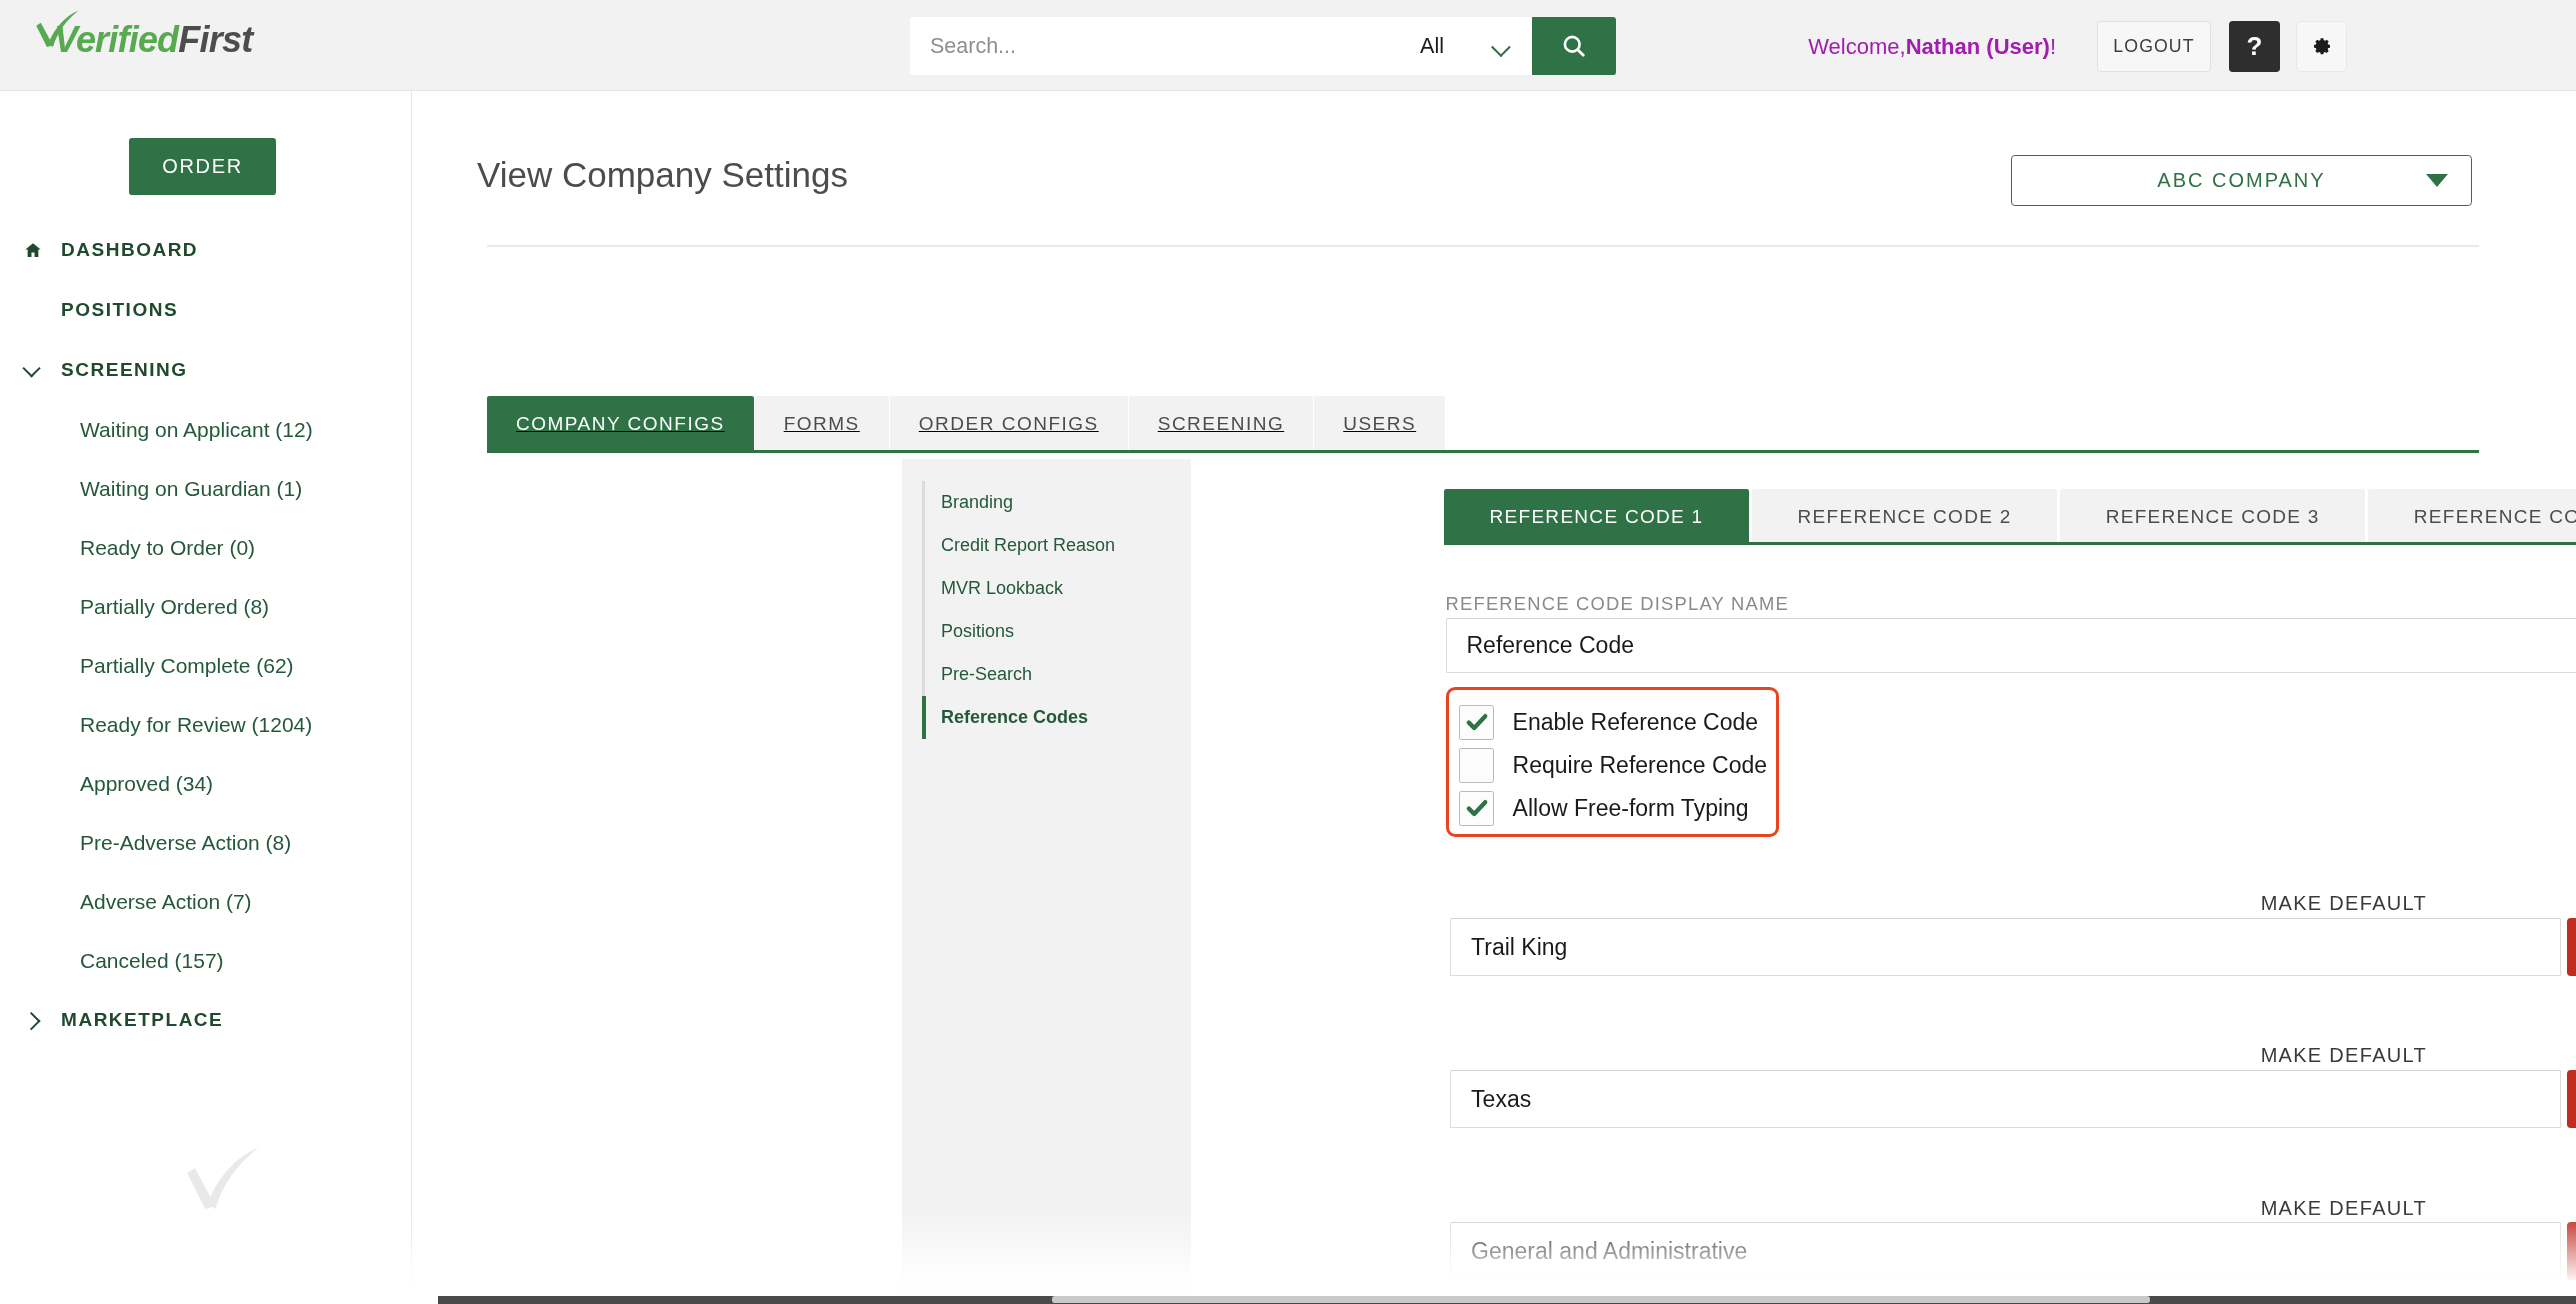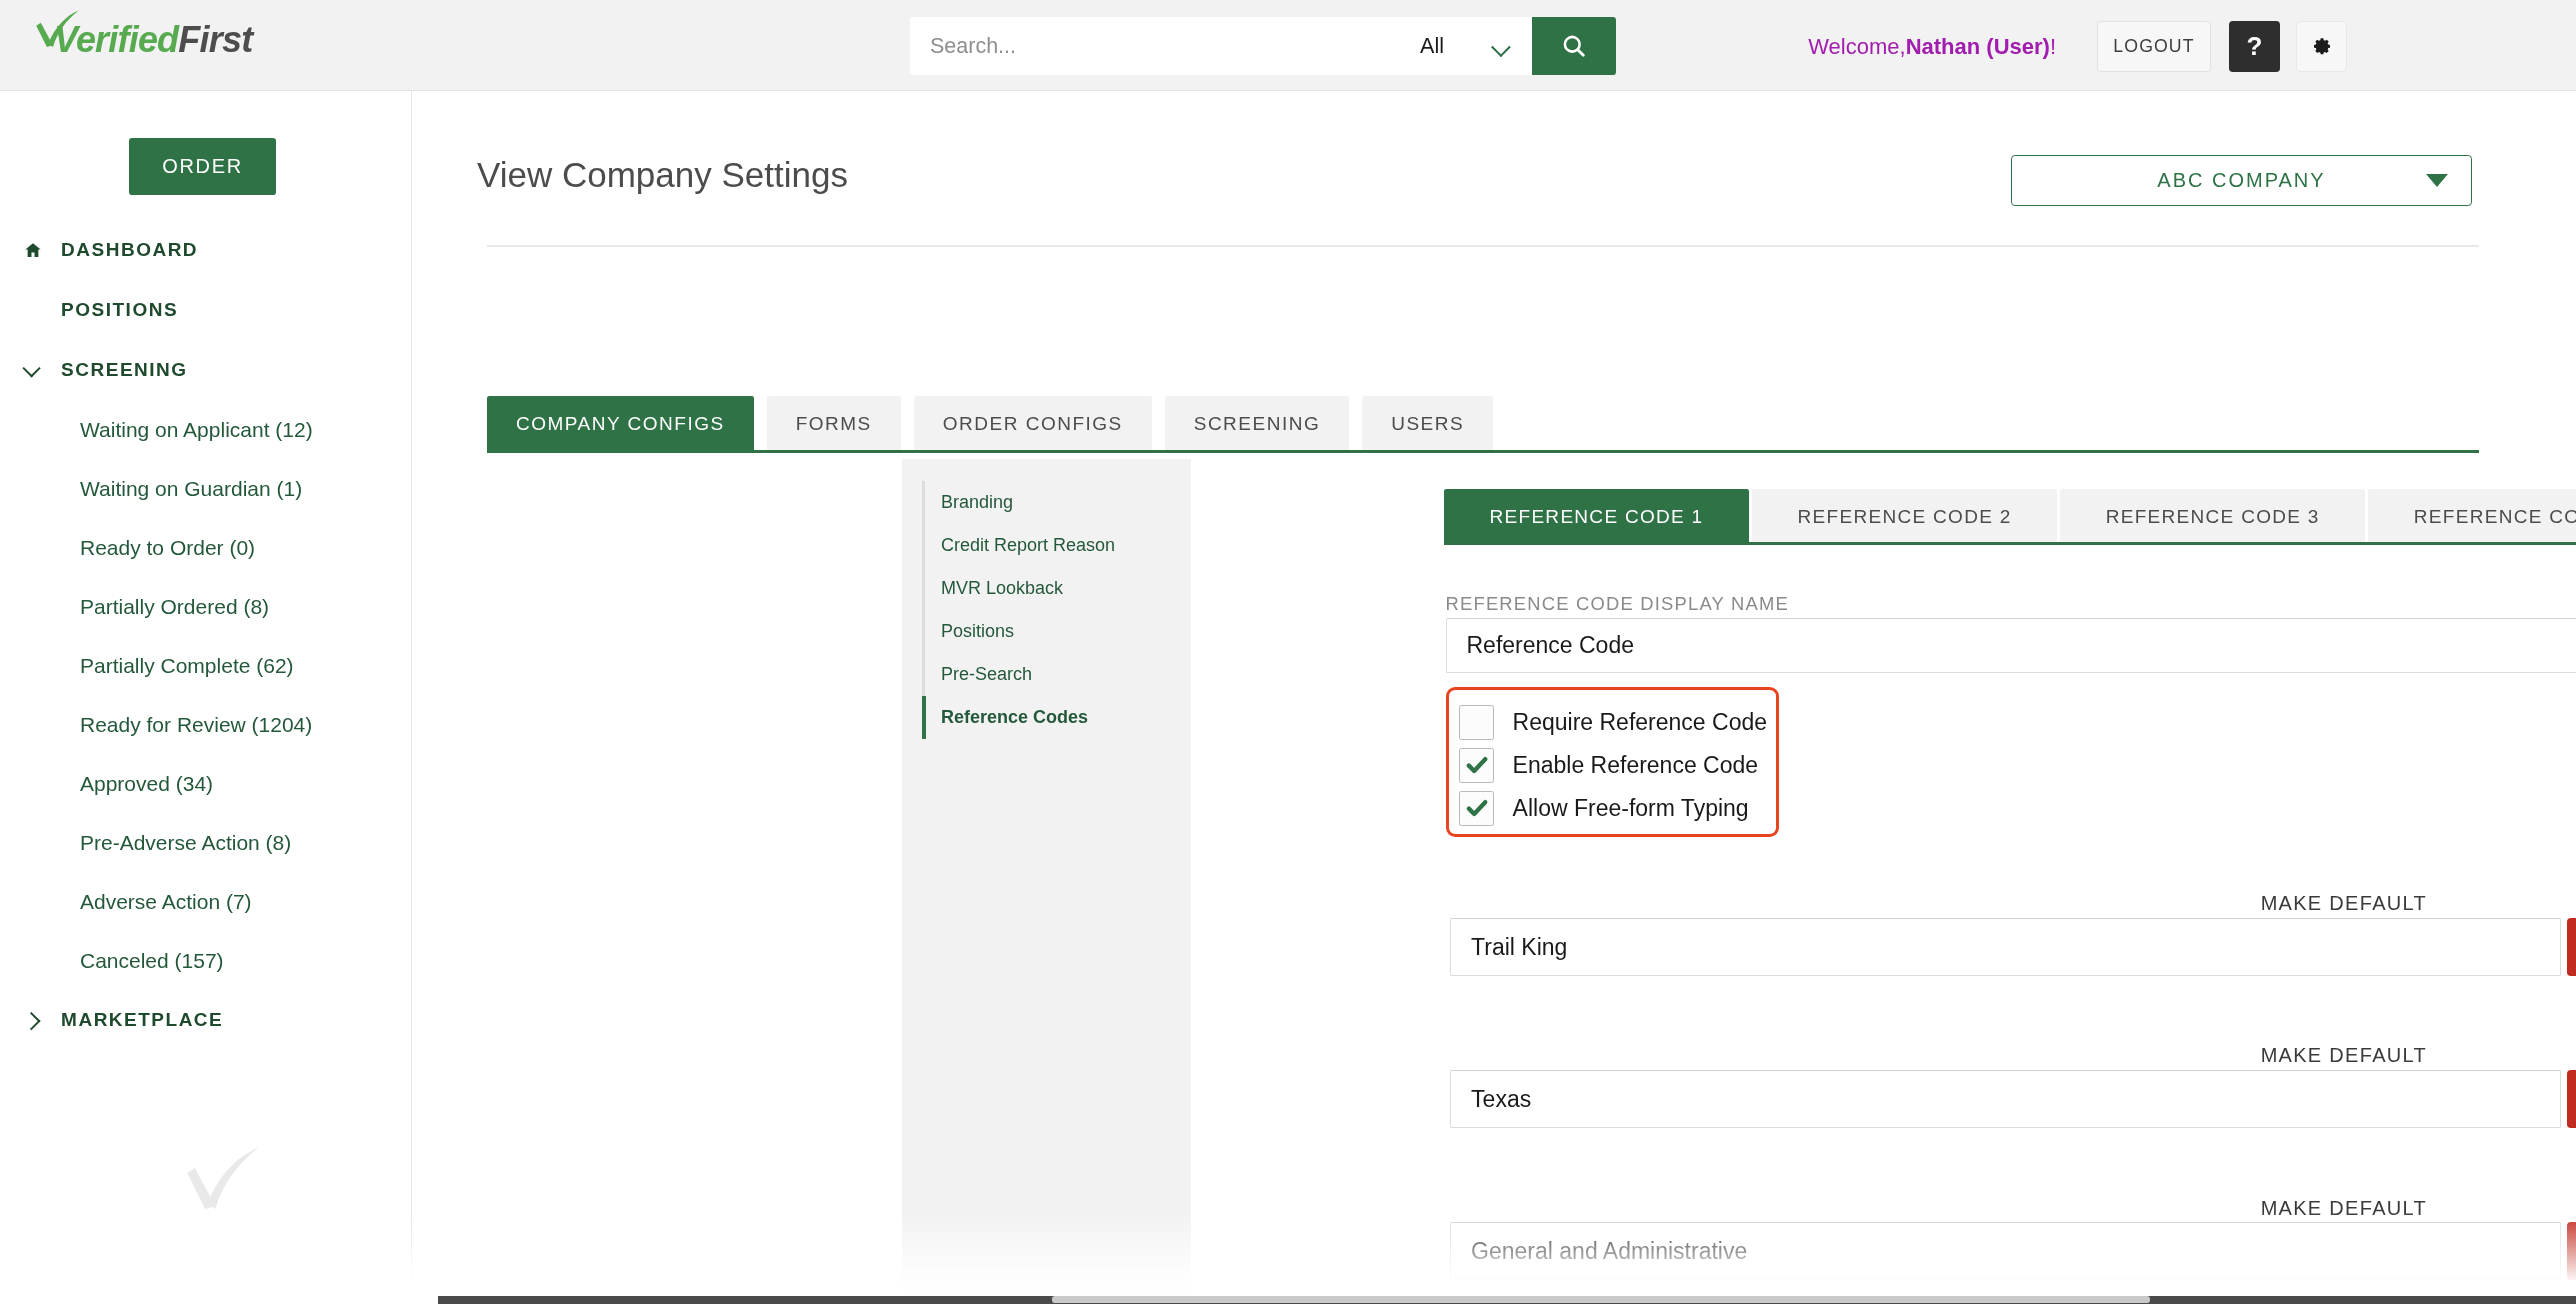--- a/index.html
+++ b/index.html
@@ -275,21 +275,22 @@
     height: 2.3px;
     background: #e9e9e9;
   }
 
   
   .tabs {
     position: absolute;
     left: 74px;
     top: 305px;
     display: flex;
-    gap: 13px;
+    gap: 1px;
+    text-decoration: underline;
   }
   .tab {
     height: 55px;
     padding: 0 29px;
     display: flex;
     align-items: center;
     justify-content: center;
     background: #f2f2f2;
     color: #4c4c4c;
     font-size: 19px;
@@ -604,31 +605,31 @@
       <div class="rc-tab">REFERENCE CODE 4</div>
     </div>
     <div class="rc-tabs-rule"></div>
 
     <div class="field-label" style="left:1.5px; top:502px;">REFERENCE CODE DISPLAY NAME</div>
     <input class="text-input" type="text" style="left: 1.5px; top: 527px; width: 1220px; height: 55px;" value="Reference Code">
 
     <div class="checkbox-group">
 
       <div class="cb-row">
-        <span class="cb-box"></span>
-        <span class="cb-label">Require Reference Code</span>
-      </div>
-
-      <div class="cb-row">
         <span class="cb-box">
           <svg width="26" height="26" viewBox="0 0 24 24">
             <path d="M4.5 12.6 L9.4 17.5 L19.6 6.6" fill="none" stroke="#2e7246" stroke-width="4" stroke-linecap="round" stroke-linejoin="round"></path>
           </svg>
         </span>
         <span class="cb-label">Enable Reference Code</span>
+      </div>
+
+      <div class="cb-row">
+        <span class="cb-box"></span>
+        <span class="cb-label">Require Reference Code</span>
       </div>
 
       <div class="cb-row">
         <span class="cb-box">
           <svg width="26" height="26" viewBox="0 0 24 24">
             <path d="M4.5 12.6 L9.4 17.5 L19.6 6.6" fill="none" stroke="#2e7246" stroke-width="4" stroke-linecap="round" stroke-linejoin="round"></path>
           </svg>
         </span>
         <span class="cb-label">Allow Free-form Typing</span>
       </div>

